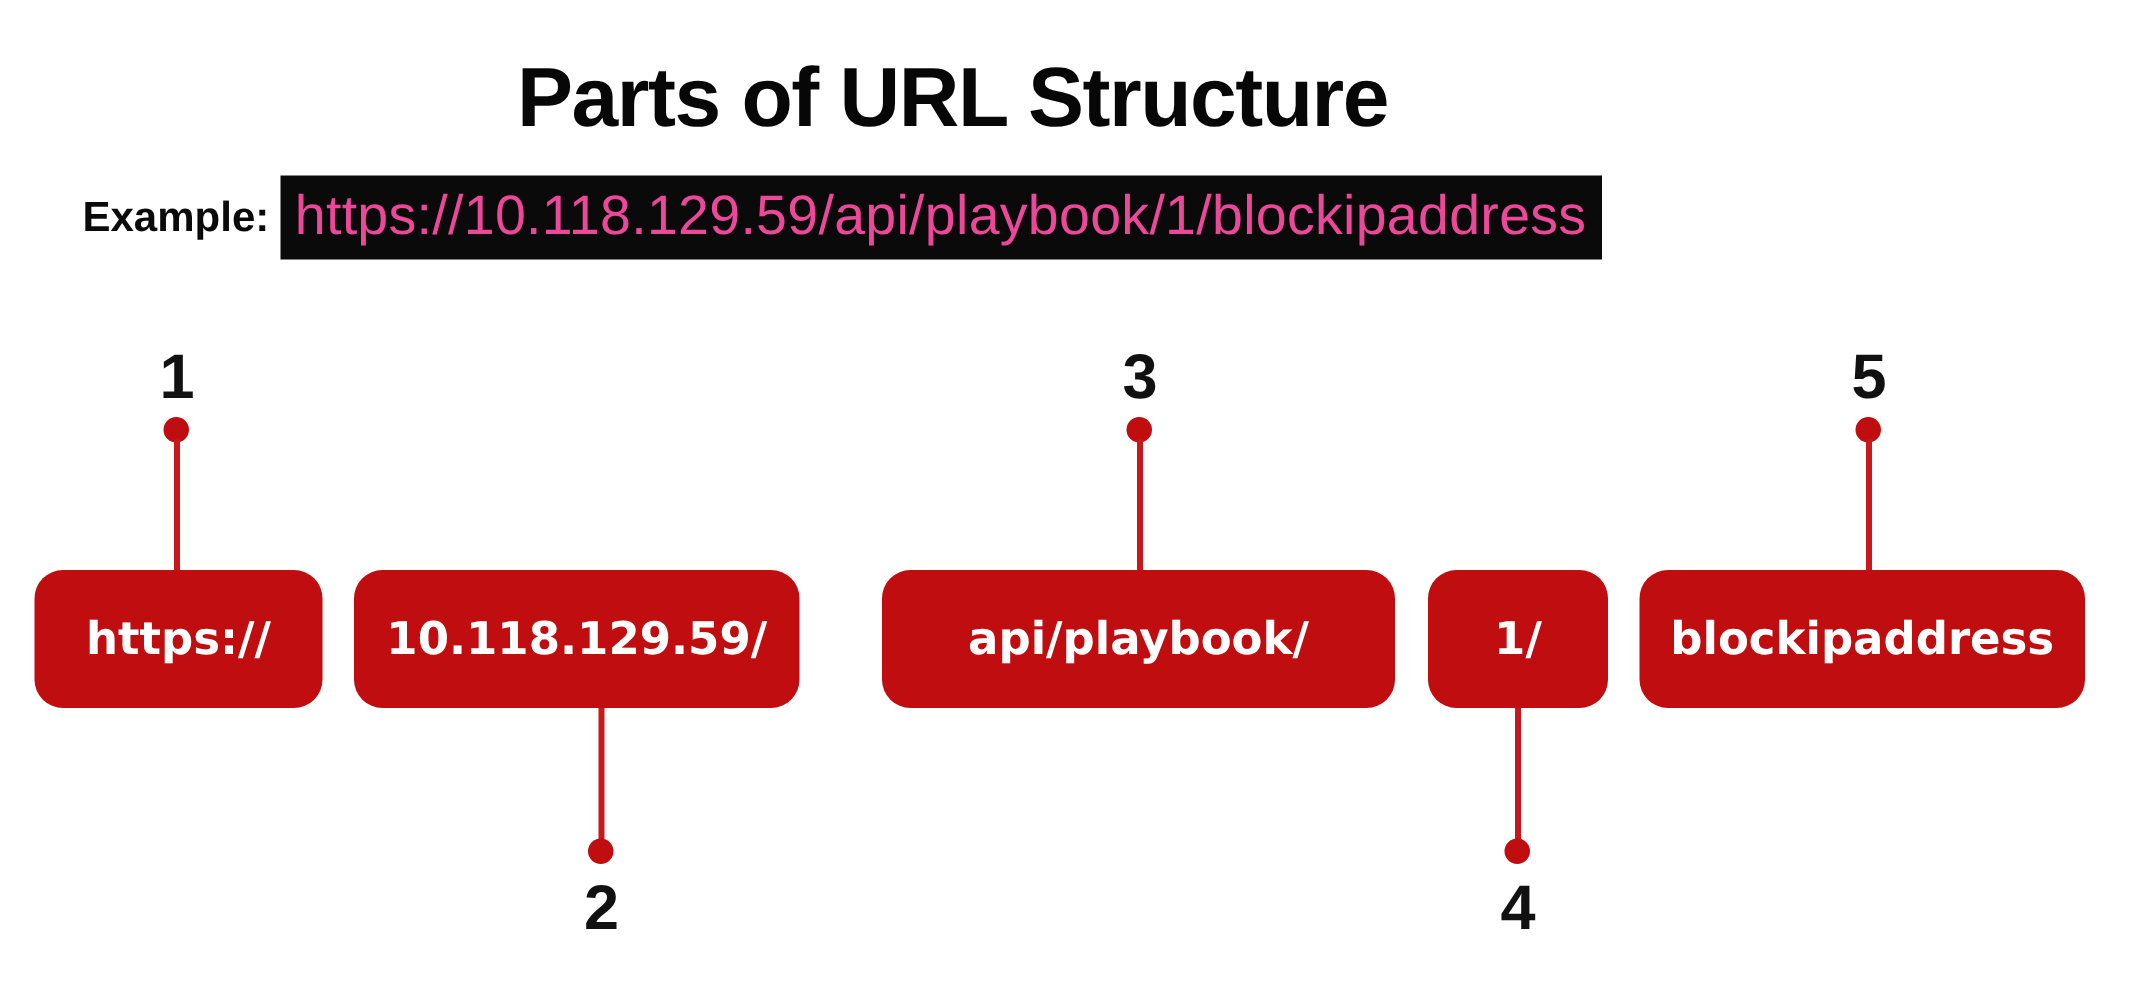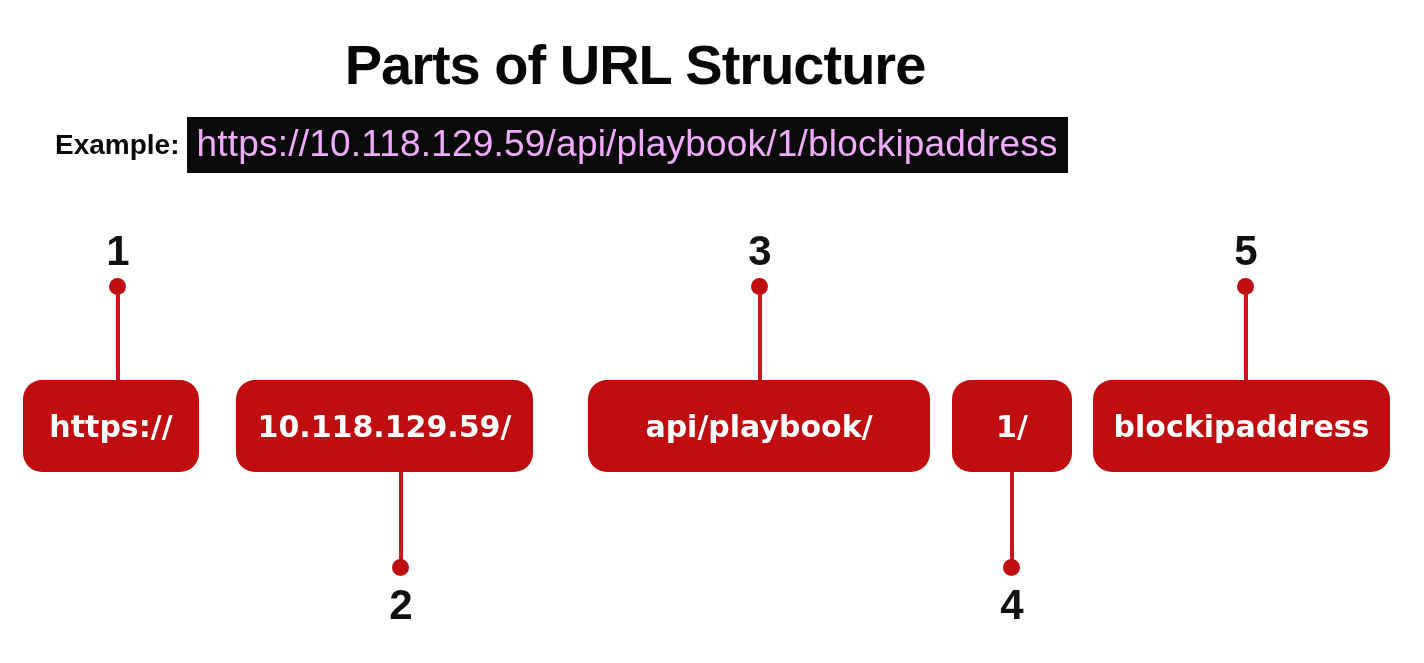--- a/index.html
+++ b/index.html
@@ -41,21 +41,21 @@
     gap: 7px;
     white-space: nowrap;
   }
   .example-label {
     font-size: 28px;
     font-weight: bold;
     color: #0a0a0a;
   }
   .example-url {
     background: #0a0a0a;
-    color: #f0abfc;
+    color: #ec4899;
     font-size: 37px;
     font-weight: normal;
     padding: 6px 10px 8px 10px;
     letter-spacing: 0.2px;
   }
 
   
   .part-box {
     position: absolute;
     top: 380px;
@@ -64,21 +64,21 @@
     border-radius: 19px;
     display: flex;
     align-items: center;
     justify-content: center;
     color: #ffffff;
     font-family: "DejaVu Sans", sans-serif;
     font-weight: bold;
     font-size: 30px;
     box-sizing: border-box;
   }
-  .box-1 { left: 23px;   width: 176px; }
+  .box-1 { left: 23px;   width: 192px; }
   .box-2 { left: 236px;  width: 297px; }
   .box-3 { left: 588px;  width: 342px; }
   .box-4 { left: 952px;  width: 120px; }
   .box-5 { left: 1093px; width: 297px; }
 
   
   .stem {
     position: absolute;
     width: 4px;
     background: #c8181c;

